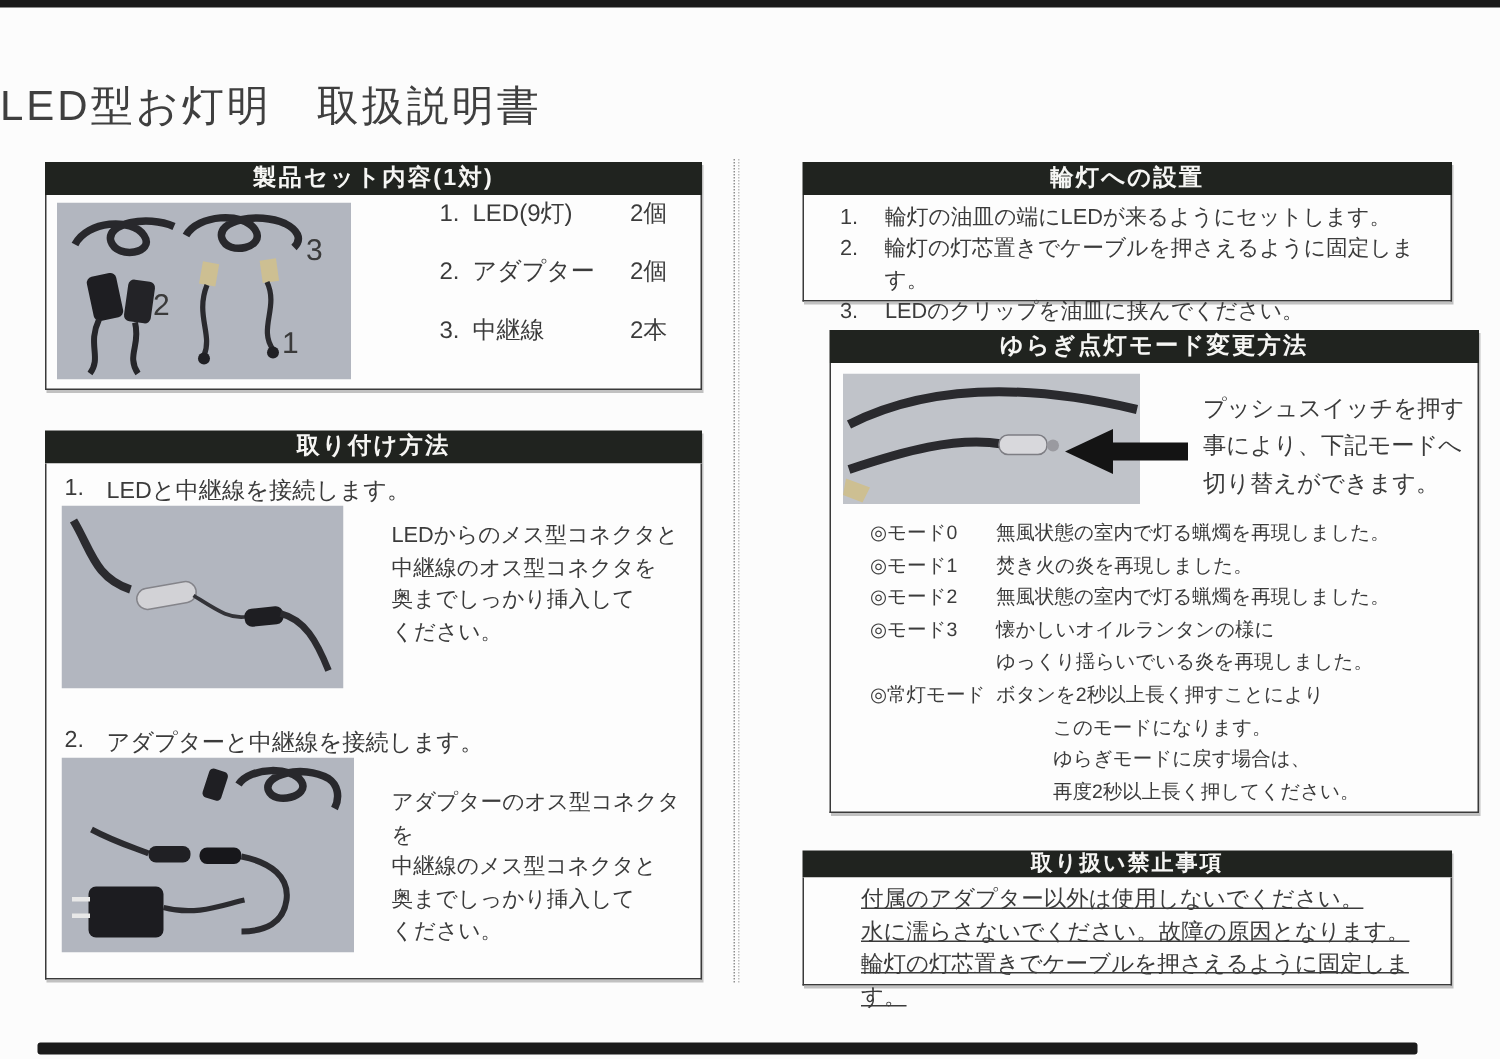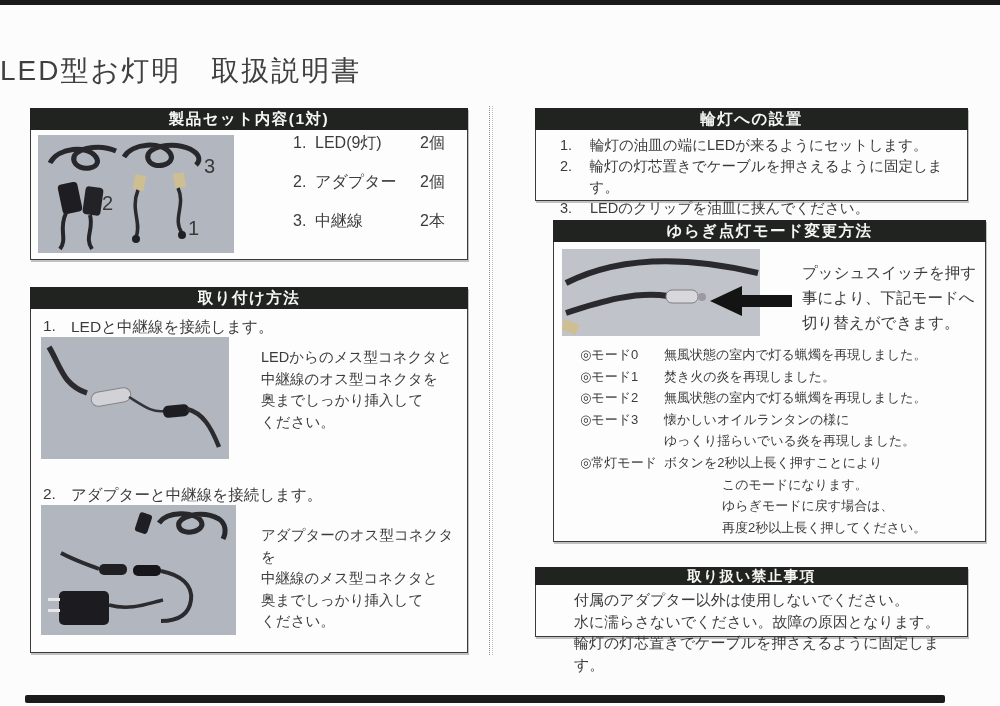--- a/index.html
+++ b/index.html
@@ -52,25 +52,25 @@
   .bodyC .no { width:30px; }
 
   .secD { left:553px; top:220px; width:433px; }
   .bodyD { height:300px; }
   .photoD { position:absolute; left:8px; top:7px; }
   .arrow-svg { position:absolute; left:156px; top:44px; }
   .switch-note { position:absolute; left:248px; top:18px; font-size:15.5px; line-height:25px; }
   .mode-list { position:absolute; left:26px; top:102px; width:405px; font-size:13px; }
   .mode-row { display:flex; line-height:21.6px; }
   .mode-row .mode-label { min-width:84px; }
-  .mode-row.c2 { padding-left:38px;gap:20px; }
+  .mode-row.c2 { padding-left:38px; }
 
   .secE { left:535px; top:567px; width:433px; }
   .secE .sec-header { height:18px; line-height:18px; font-size:14.5px; }
-  .bodyE { height:52px; padding-top:4px; }
+  .bodyE { height:72px; padding-top:4px;text-decoration:underline; }
   .bodyE .line { padding-left:38px; font-size:15px; line-height:21.5px; }
 </style>
 </head>
 <body>
 
 <div class="page">
   <div class="top-bar"></div>
   <div class="bottom-bar"></div>
   <div class="page-title">LED型お灯明　取扱説明書</div>
   <div class="divider"></div>

